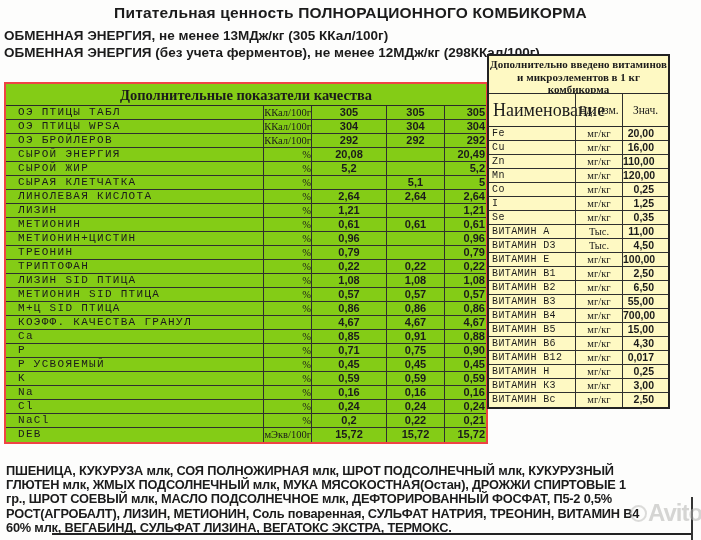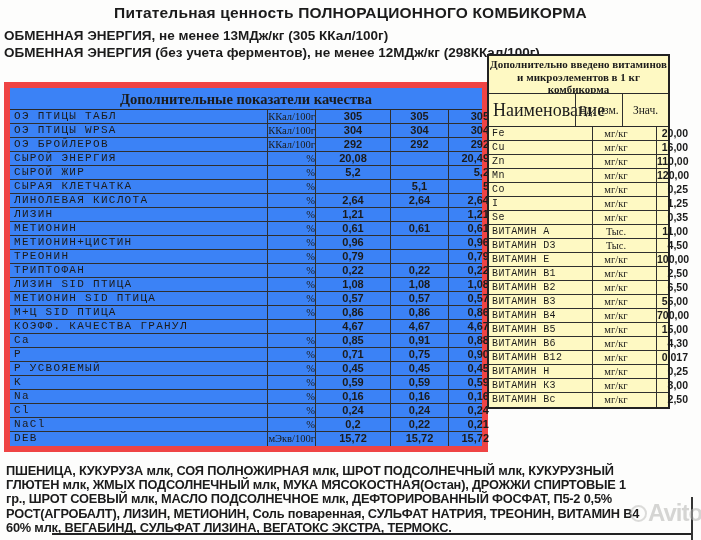--- a/index.html
+++ b/index.html
@@ -13,49 +13,49 @@
     position:absolute; top:4px; left:0; width:100%; text-align:center;
     font: bold 15.5px/18px "Liberation Sans", sans-serif; letter-spacing:.2px;
   }
   .energy-line { position:absolute; left:4px; font: bold 13.5px/16px "Liberation Sans", sans-serif; }
   #energy1 { top:28px; }
   #energy2 { top:45px; }
 
   
   #qtable {
     position:absolute; left:4px; top:82px; width:484px;
-    border:6px solid #ef4444; background:#3b82f6;
+    border:2px solid #ef4444; background:#84cc16;
   }
   #qtable .qtitle {
     height:22px; border-bottom:1px solid #2a2a2a; text-align:center;
     font: bold 14.5px/22px "Liberation Serif", serif;
   }
   .qrow { display:grid; grid-template-columns:257px 48px 75px 58px 42px; height:14px; border-bottom:1px solid #2f2f2f; }
   .qrow:last-child { border-bottom:none; }
   .qrow > div { overflow:hidden; white-space:nowrap; border-left:1px solid #2f2f2f; }
   .qrow > div:first-child { border-left:none; }
-  .qcell-name { font: 11px/13px "Liberation Mono", monospace; letter-spacing:1.3px; padding-left:4px; }
+  .qcell-name { font: 11px/13px "Liberation Mono", monospace; letter-spacing:1.3px; padding-left:12px; }
   .qcell-unit { font: 10.5px/13px "Liberation Serif", serif; text-align:right; }
   .qcell-v    { font: bold 11px/13px "Liberation Sans", sans-serif; text-align:center; }
   .qcell-v3   { font: bold 11px/13px "Liberation Sans", sans-serif; text-align:right; padding-right:1px; }
 
   
   #vtable {
     position:absolute; left:487px; top:54px; width:183px;
     border:2px solid #222; background:#fef9c3; z-index:2;
   }
   #vtable .vtitle {
     height:38px; overflow:hidden; border-bottom:1px solid #2a2a2a;
     font: bold 11px/12.6px "Liberation Serif", serif; text-align:center; padding-top:2px;
   }
   .vhead { display:grid; grid-template-columns:86px 47px 46px; height:33px; border-bottom:1px solid #2a2a2a; }
   .vhead > div { border-left:1px solid #2f2f2f; display:flex; align-items:center; justify-content:center;
                  font: 11.5px/12.5px "Liberation Serif", serif; text-align:center; }
   .vhead > div:first-child { border-left:none; justify-content:flex-start; padding-left:4px; font-size:18px; }
-  .vrow { display:grid; grid-template-columns:86px 47px 46px; height:14px; border-bottom:1px solid #2f2f2f;gap:17px; }
+  .vrow { display:grid; grid-template-columns:86px 47px 46px; height:14px; border-bottom:1px solid #2f2f2f; }
   .vrow:last-child { border-bottom:none; }
   .vrow > div { overflow:hidden; white-space:nowrap; border-left:1px solid #2f2f2f; }
   .vrow > div:first-child { border-left:none; }
   .vcell-name { font: 10px/13px "Liberation Mono", monospace; letter-spacing:.4px; padding-left:3px; }
   .vcell-unit { font: 10.5px/13px "Liberation Serif", serif; text-align:center; }
   .vcell-val  { font: bold 10.5px/13px "Liberation Sans", sans-serif; text-align:right; padding-right:14px; }
 
   
   #recipe-heading { position:absolute; left:33px; top:448px; font: bold 15px/16px "Liberation Sans", sans-serif; }
   #recipe-lines { position:absolute; left:6px; top:464px; width:692px; }

